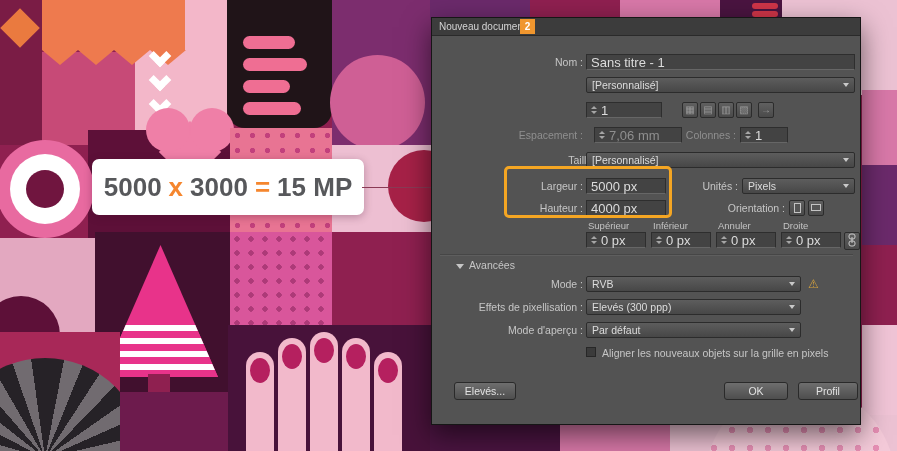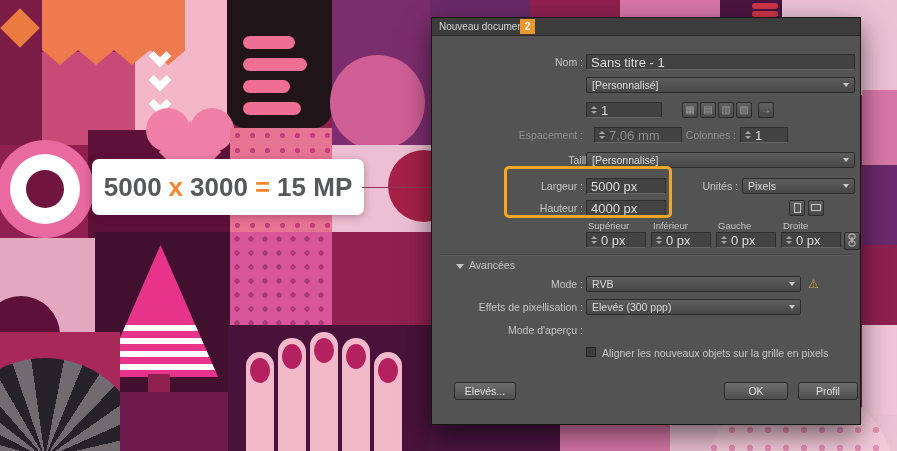--- a/index.html
+++ b/index.html
@@ -215,30 +215,31 @@
     <span class="lbl" style="left:240px;top:160px;width:66px;">Unités :</span>
     <div class="dropdown" style="left:310px;top:160px;width:113px;">
       <span>Pixels</span>
       <span class="dd-arrow"></span>
     </div>
 
     <span class="lbl" style="left:1px;top:182px;width:150px;">Hauteur :</span>
     <div class="field" style="left:154px;top:182px;width:80px;">
       <span>4000 px</span>
     </div>
+    <span class="lbl" style="left:250px;top:182px;width:103px;">Orientation :</span>
     <span class="icon-btn" style="left:357px;top:182px;">
       <i class="orient-page" style="width:7px;height:10px;margin-top:2px;"></i>
     </span>
     <span class="icon-btn" style="left:376px;top:182px;">
       <i class="orient-page" style="width:10px;height:7px;margin-top:3px;"></i>
     </span>
 
     <span class="hdr" style="left:156px;top:202px;width:60px;">Supérieur</span>
     <span class="hdr" style="left:221px;top:202px;width:60px;">Inférieur</span>
-    <span class="hdr" style="left:286px;top:202px;width:60px;">Gauche</span>
+    <span class="hdr" style="left:286px;top:202px;width:60px;">Annuler</span>
     <span class="hdr" style="left:351px;top:202px;width:60px;">Droite</span>
     <div class="field" style="left:154px;top:214px;width:60px;">
       <span class="stepper">
           <i class="up"></i>
           <i class="dn"></i>
         </span>
       <span>0 px</span>
     </div>
     <div class="field" style="left:219px;top:214px;width:60px;">
       <span class="stepper">
@@ -281,20 +282,24 @@
     </div>
     <span class="warn" style="left:376px;top:258px;">⚠</span>
 
     <span class="lbl" style="left:1px;top:281px;width:150px;">Effets de pixellisation :</span>
     <div class="dropdown" style="left:154px;top:281px;width:215px;">
       <span>Elevés (300 ppp)</span>
       <span class="dd-arrow"></span>
     </div>
 
     <span class="lbl" style="left:1px;top:304px;width:150px;">Mode d'aperçu :</span>
+    <div class="dropdown" style="left:154px;top:304px;width:215px;">
+      <span>Par défaut</span>
+      <span class="dd-arrow"></span>
+    </div>
 
     <span class="checkbox" style="left:154px;top:329px;"></span>
     <span class="lbl" style="left:170px;top:327px;width:250px;text-align:left;">Aligner les nouveaux objets sur la grille en pixels</span>
 
     <span class="btn" style="left:22px;top:364px;width:62px;">Elevés...</span>
     <span class="btn" style="left:292px;top:364px;width:64px;">OK</span>
     <span class="btn" style="left:366px;top:364px;width:60px;">Profil</span>
 
     <div class="highlight"></div>
   </div>

